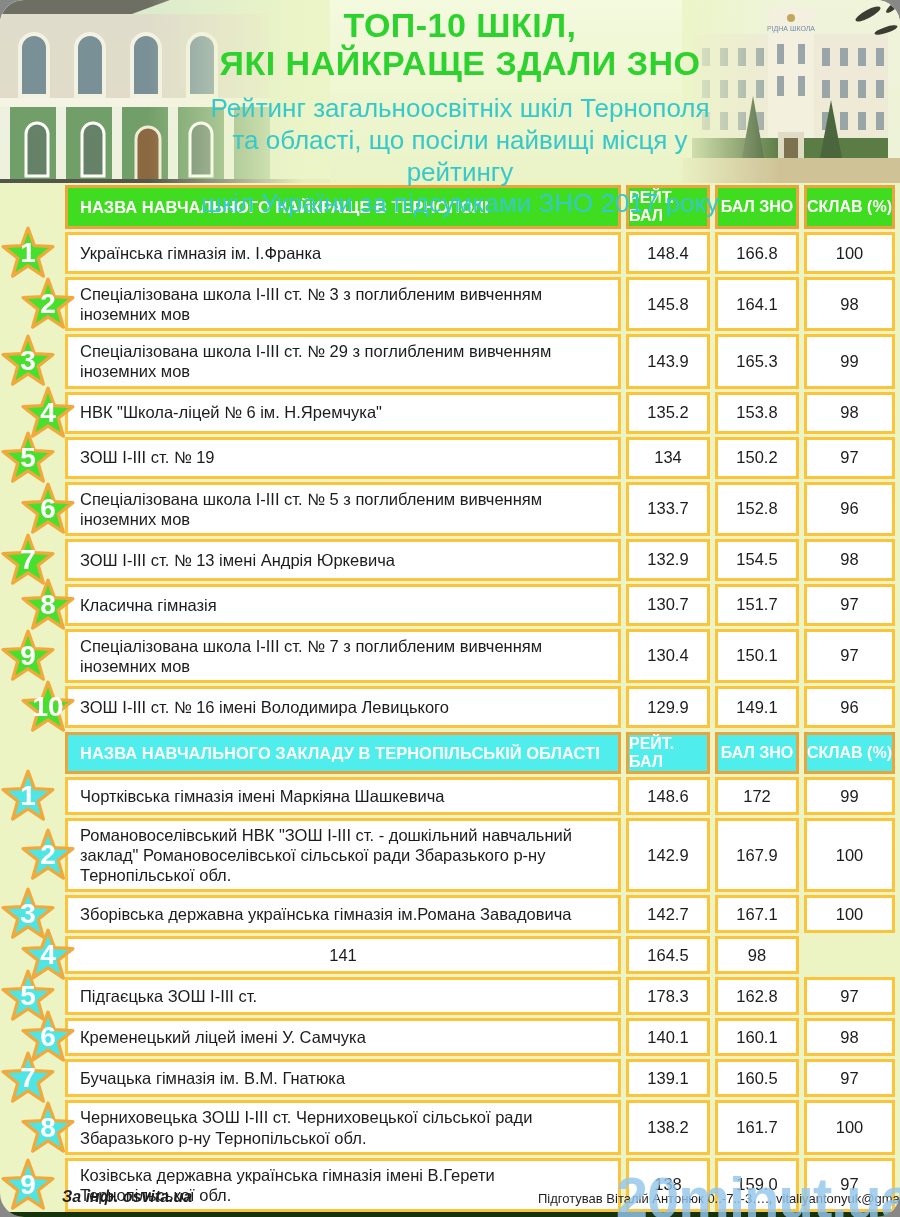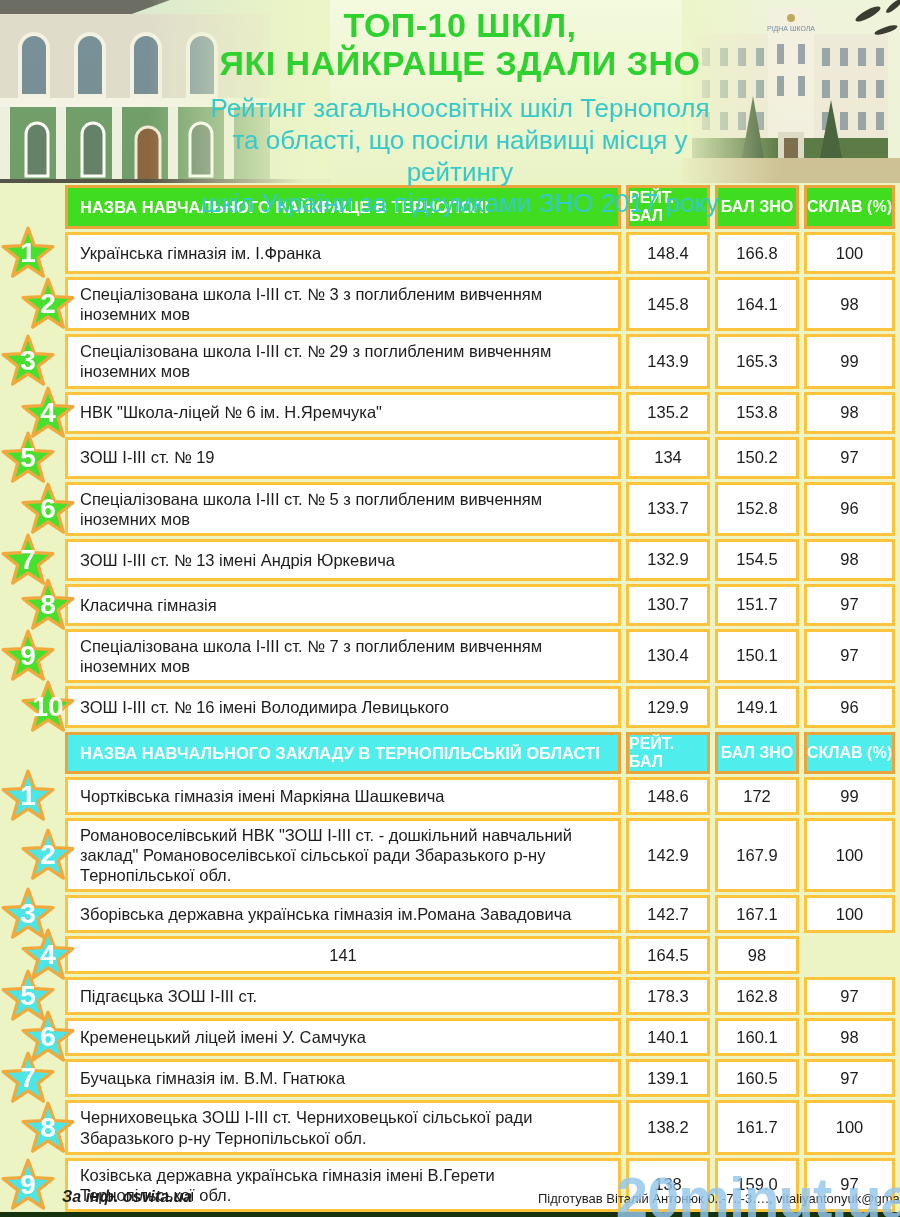--- a/index.html
+++ b/index.html
@@ -1,20 +1,21 @@
 <!DOCTYPE html>
 <html><head>
 <meta charset="utf-8">
 <style>
   * { margin:0; padding:0; box-sizing:border-box; }
   body { background:#888; }
   .page {
     position:relative; width:900px; height:1217px; overflow:hidden;
     background:#ebf4c2;
     font-family:"Liberation Sans", sans-serif;
+    border-radius:24px;
   }
   
   .banner { position:absolute; top:0; left:0; width:900px; height:183px;
             background:linear-gradient(180deg,#f3fade 0%,#eaf3c6 100%); }
   .photo { position:absolute; top:0; height:183px; }
   .photo svg { display:block; opacity:.85; }
   .photo-left { left:0; width:330px; }
   .photo-left::after { content:""; position:absolute; inset:0;
     background:linear-gradient(90deg, rgba(236,245,198,0) 45%, rgba(236,245,198,.96) 92%); }
   .photo-right { right:0; width:218px; }

